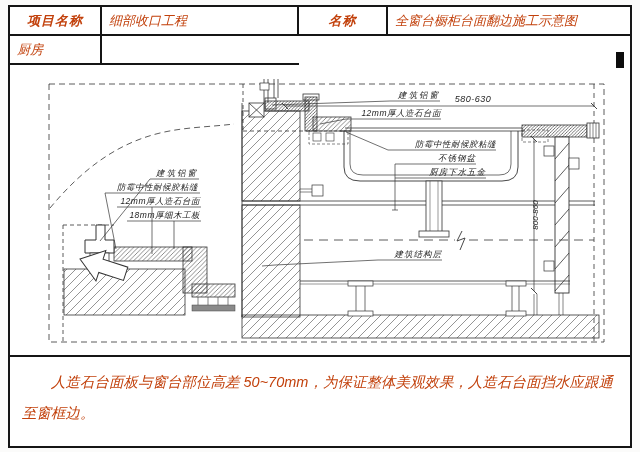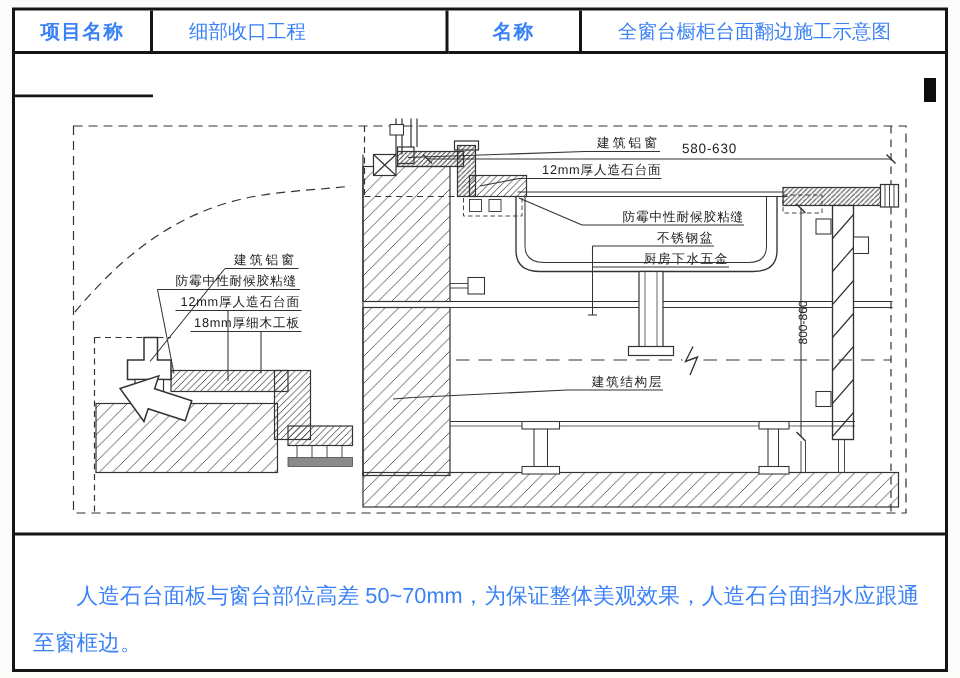--- a/index.html
+++ b/index.html
@@ -1,42 +1,43 @@
 <!DOCTYPE html>
 <html><head>
 <meta charset="utf-8">
 <style>
   html,body{margin:0;padding:0;}
-  .page{position:relative;width:640px;height:452px;background:#fbfbfa;font-family:"Liberation Sans","DejaVu Sans",sans-serif;color:#3b82f6;overflow:hidden;}
+  .page{position:relative;width:640px;height:452px;background:#fbfbfa;font-family:"Liberation Sans","DejaVu Sans",sans-serif;color:#c2410c;overflow:hidden;font-style:italic;}
   .doc{position:absolute;left:8px;top:5px;width:624px;height:443px;border:2px solid #151515;box-sizing:border-box;background:#fff;}
   .hrow{display:grid;grid-template-columns:92px 197px 89px 1fr;height:29px;box-sizing:border-box;}
   .cell{display:flex;align-items:center;box-sizing:border-box;border-bottom:2px solid #151515;font-size:13px;overflow:hidden;white-space:nowrap;}
   .cell.lab{font-weight:bold;justify-content:center;letter-spacing:1px;}
-  .cell.val{padding-left:24px;}
+  .cell.val{padding-left:7px;}
   .cell.br{border-right:2px solid #151515;}
   .draw{position:relative;height:292px;box-sizing:border-box;border-bottom:2px solid #151515;background:#fff;}
   .notes{padding:7px 12px 0 12px;}
   .notes .ttl{font-size:13px;font-weight:bold;letter-spacing:1px;}
-  .notes .body{font-size:14.5px;line-height:31px;text-indent:2em;margin-top:19px;letter-spacing:0;}
+  .notes .body{font-size:14.5px;line-height:31px;text-indent:2em;margin-top:3px;letter-spacing:0;}
   .blot{position:absolute;left:616px;top:52px;width:8px;height:16px;background:#0d0d0d;}
   svg text{fill:#222;font-family:"Liberation Sans","DejaVu Sans",sans-serif;}
 </style>
 </head>
 <body>
 
 <div class="page">
   <div class="doc">
 
     <div class="hrow">
       <div class="cell lab br">项目名称</div>
       <div class="cell val br">细部收口工程</div>
       <div class="cell lab br">名称</div>
       <div class="cell val">全窗台橱柜台面翻边施工示意图</div>
     </div>
     <div class="hrow">
+      <div class="cell val br">厨房</div>
       <div class="cell val"></div>
     </div>
 
     <div class="draw">
       <svg width="620" height="292" viewBox="0 0 620 292">
         <defs>
           <pattern id="hWall" width="9" height="9" patternUnits="userSpaceOnUse">
             <path d="M-1,10 L10,-1" stroke="#4d4d4d" stroke-width="0.6"></path>
           </pattern>
           <pattern id="hDense" width="3.2" height="3.2" patternUnits="userSpaceOnUse">

